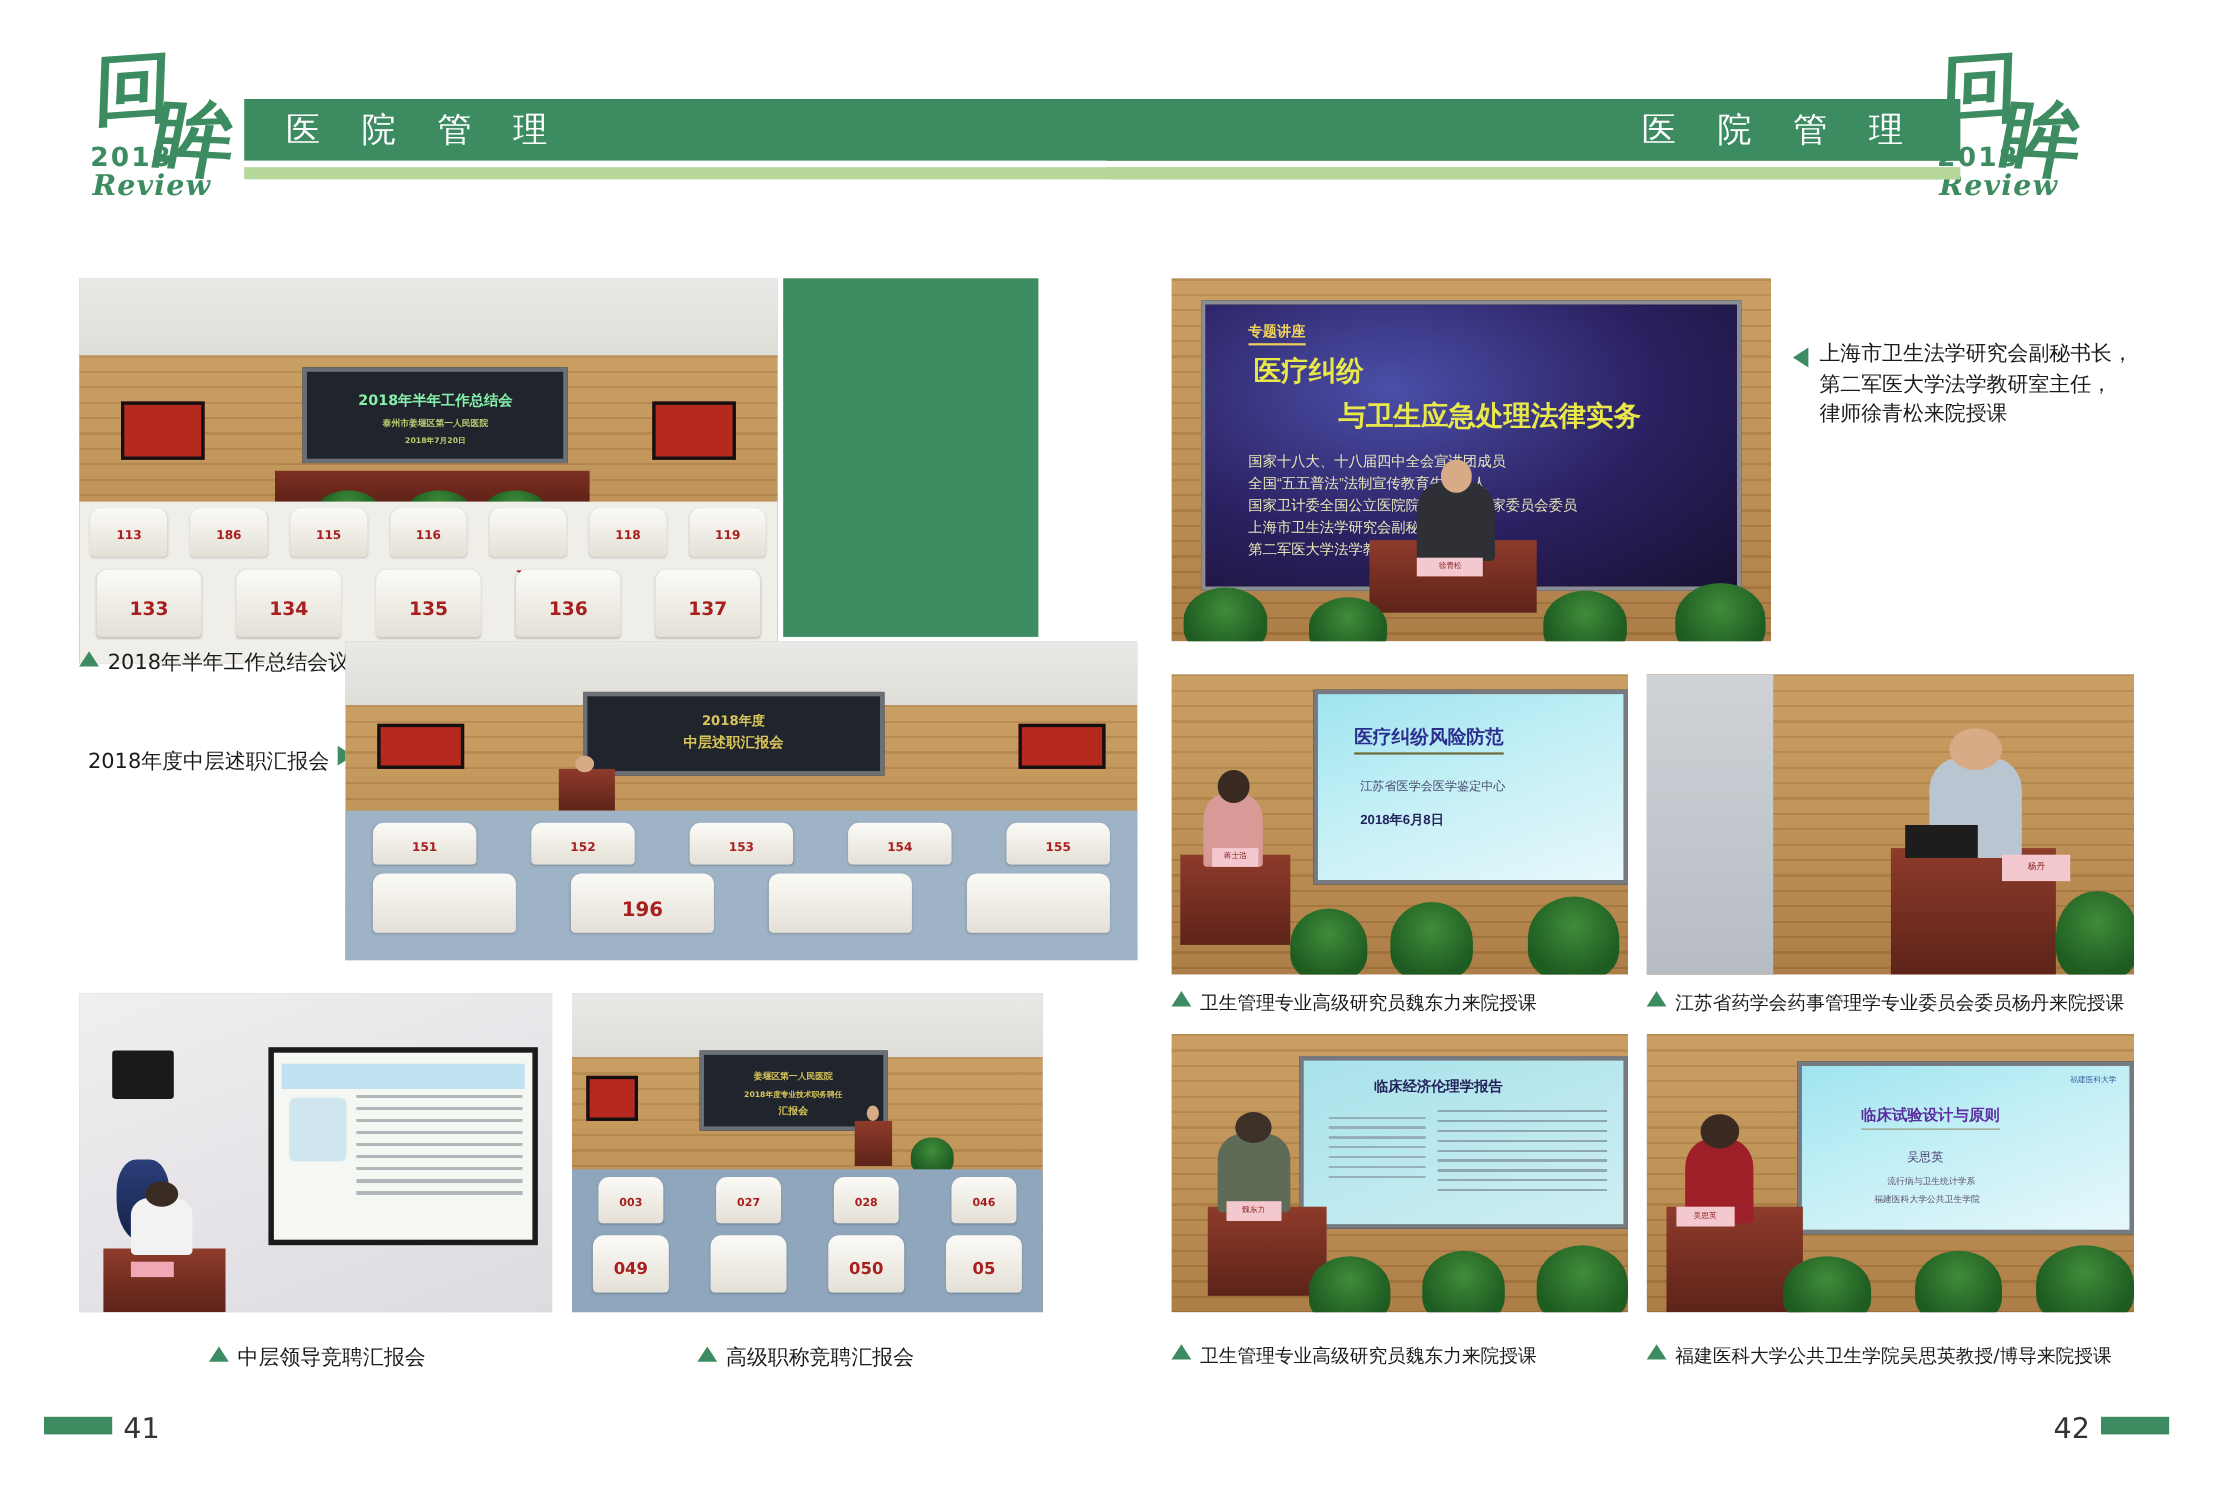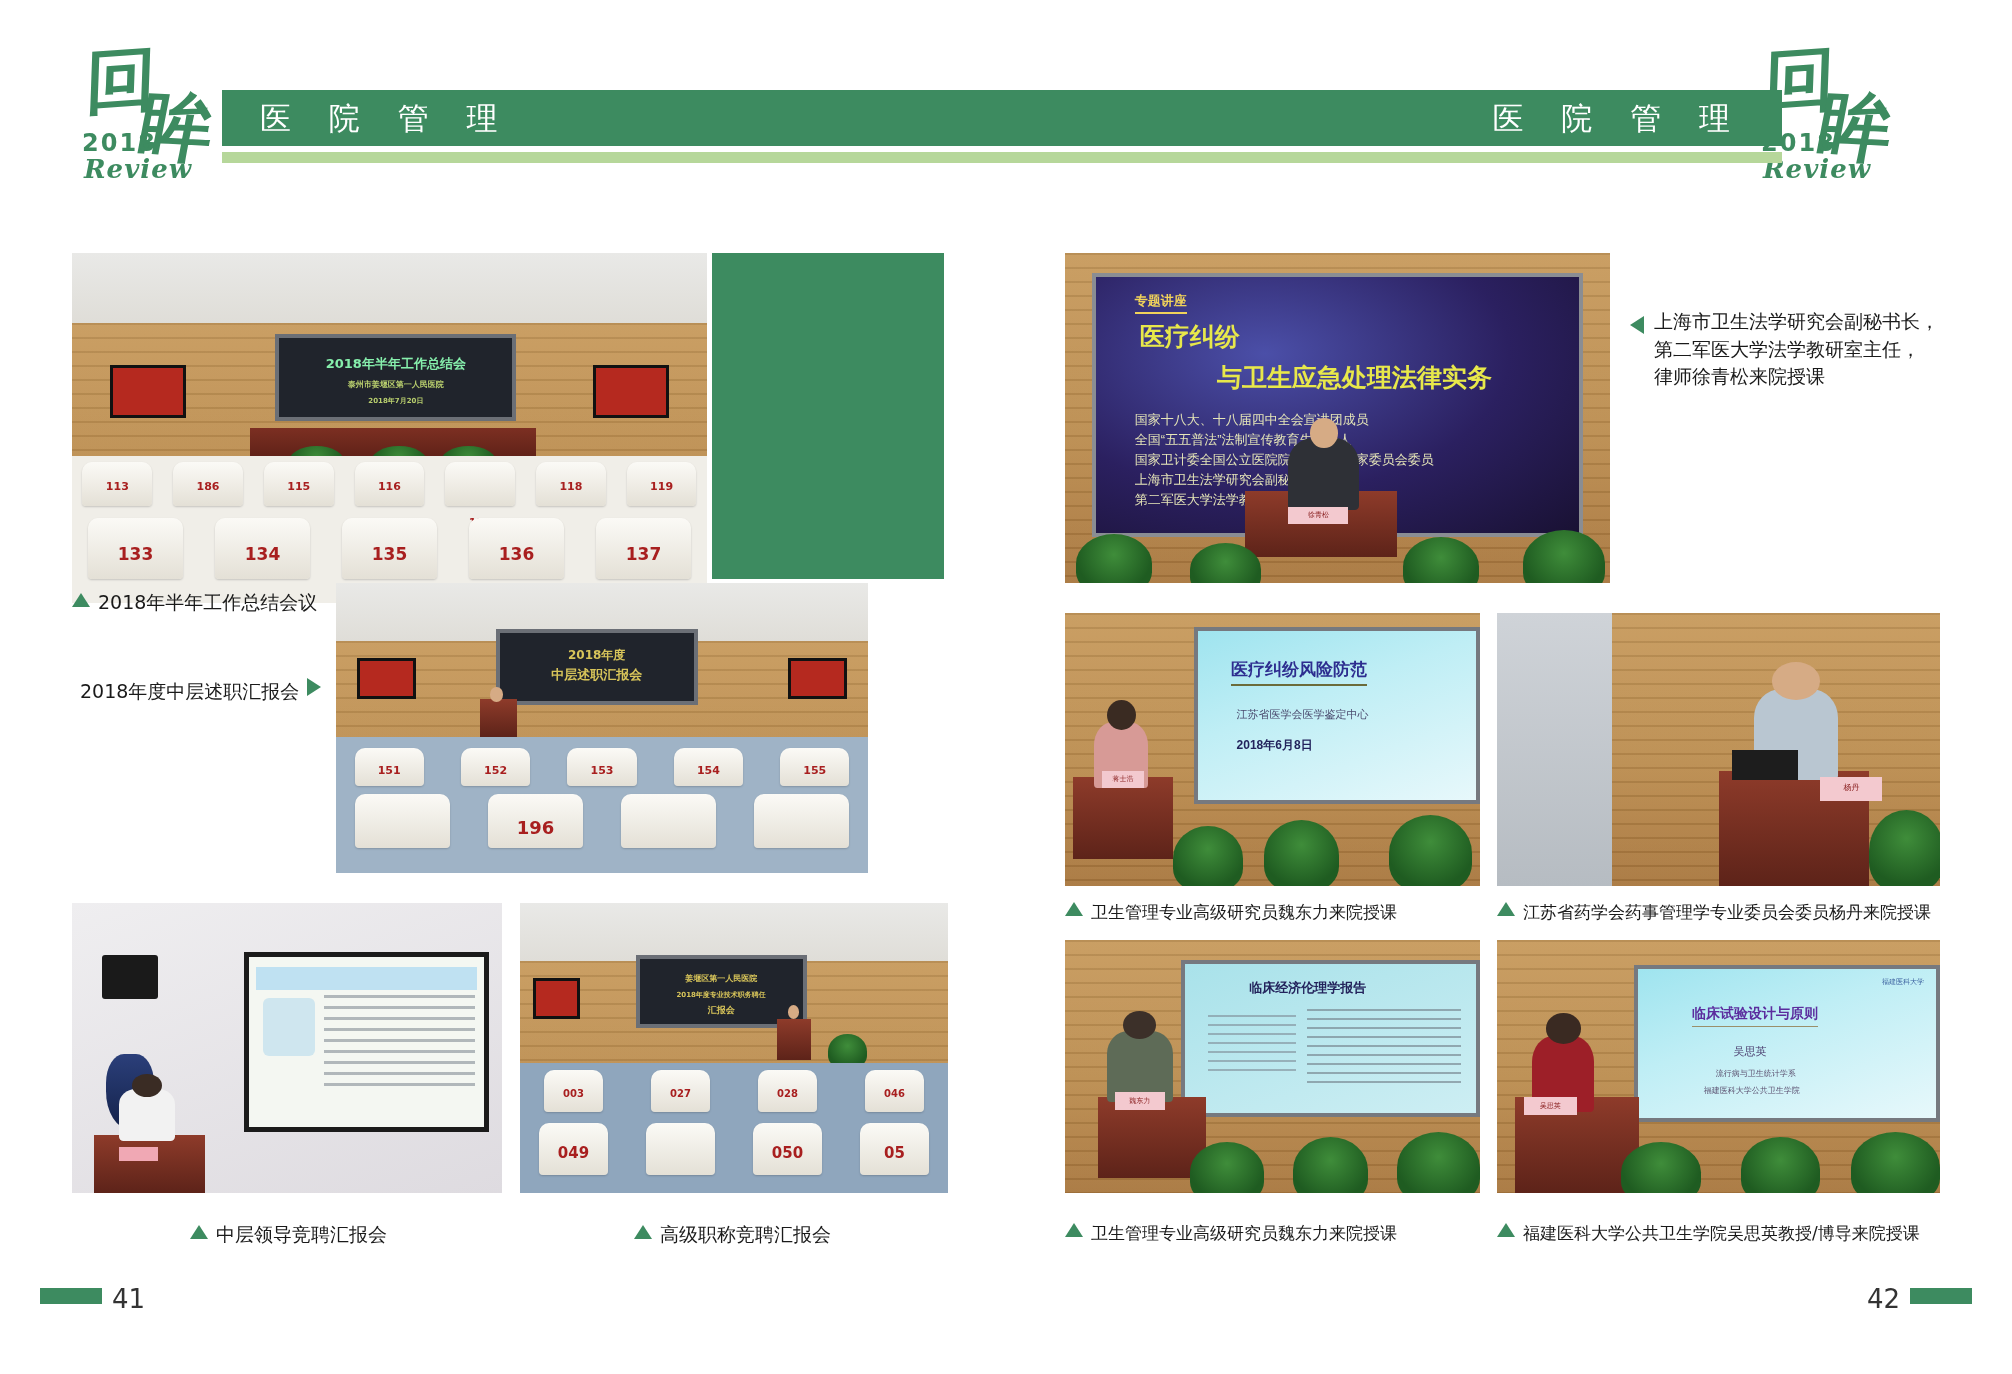--- a/index.html
+++ b/index.html
@@ -207,21 +207,21 @@
   <div class="greenblock" style="left:712px;top:253px;width:232px;height:326px;"></div>
 
   <div class="cap" style="left:72px;top:589px;">
     <span class="tri tri-up"></span><span>2018年半年工作总结会议</span>
   </div>
 
   <div class="cap" style="left:80px;top:678px;">
     <span>2018年度中层述职汇报会</span><span class="tri tri-right"></span>
   </div>
 
-  <div class="photo" style="left:336px;top:583px;width:532px;height:290px;">
+  <div class="photo" style="left:314px;top:583px;width:720px;height:290px;">
     <div class="ceiling"></div>
     <div class="wall"></div>
     <div class="woodlines"></div>
     <div class="screen" style="left:30%;top:16%;width:38%;height:26%;">
       <div class="slidetitle" style="top:20%;font-size:12px;color:#d8c55a;">2018年度</div>
       <div class="slidetitle" style="top:48%;font-size:13px;color:#d8c55a;">中层述职汇报会</div>
     </div>
     <div class="tvred" style="left:4%;top:26%;width:11%;height:14%;"></div>
     <div class="tvred" style="right:4%;top:26%;width:11%;height:14%;"></div>
     <div class="podium" style="left:27%;top:40%;width:7%;height:13%;"></div>

